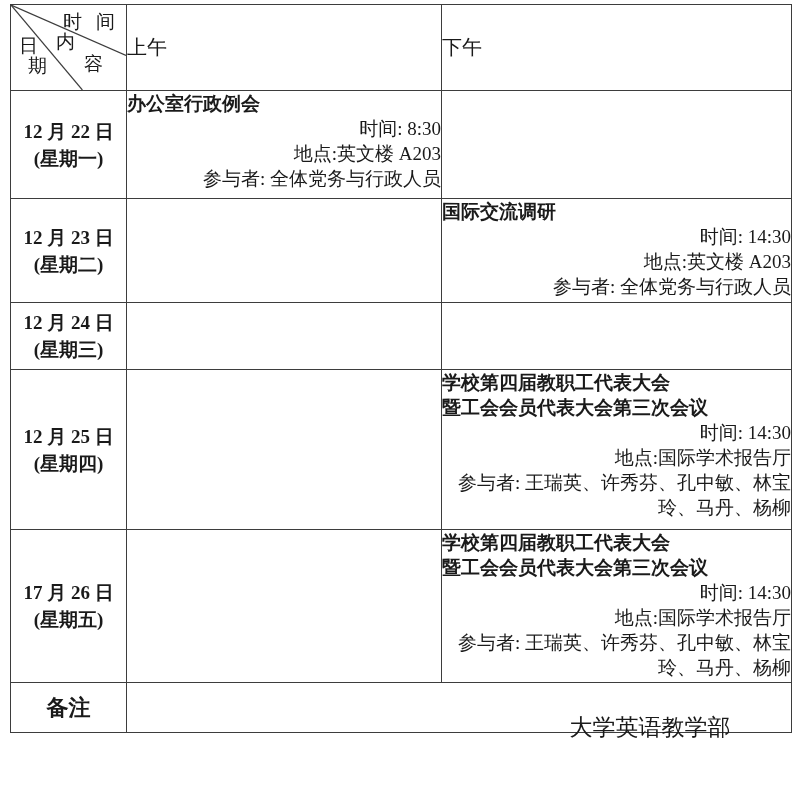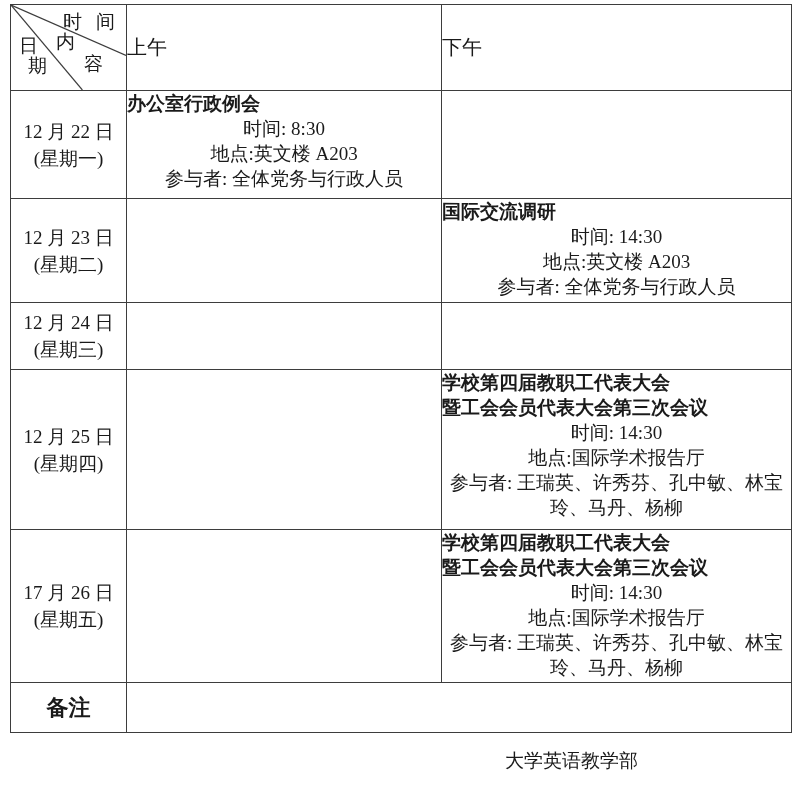--- a/index.html
+++ b/index.html
@@ -54,52 +54,53 @@
   .lbl-qi   { top: 51px; left: 17px; }
 
   .col-head {
     vertical-align: middle;
     font-size: 20px;
   }
 
   .date-cell {
     text-align: center;
     vertical-align: middle;
-    font-weight: normal;
+    font-weight: bold;
     font-size: 19px;
     line-height: 27px;
   }
 
   .event-cell {
     vertical-align: top;
     font-size: 19px;
     line-height: 25px;
     padding: 6px 8px 4px 7px;
   }
   .evt-title {
     font-weight: bold;
     text-align: left;
   }
   .evt-line {
-    text-align: center;
+    text-align: right;
   }
 
   .remarks-label-cell {
     text-align: center;
     vertical-align: middle;
     font-weight: bold;
     font-size: 22px;
   }
 
   .footer {
     position: absolute;
     left: 505px;
-    top: 748px;
+    top: 715px;
     width: 290px;
-    font-size: 19px;
+    text-align: center;
+    font-size: 23px;
     line-height: 26px;
   }
 </style>
 </head>
 <body>
 
 <div class="page">
 
   <table class="schedule">
     <colgroup>

